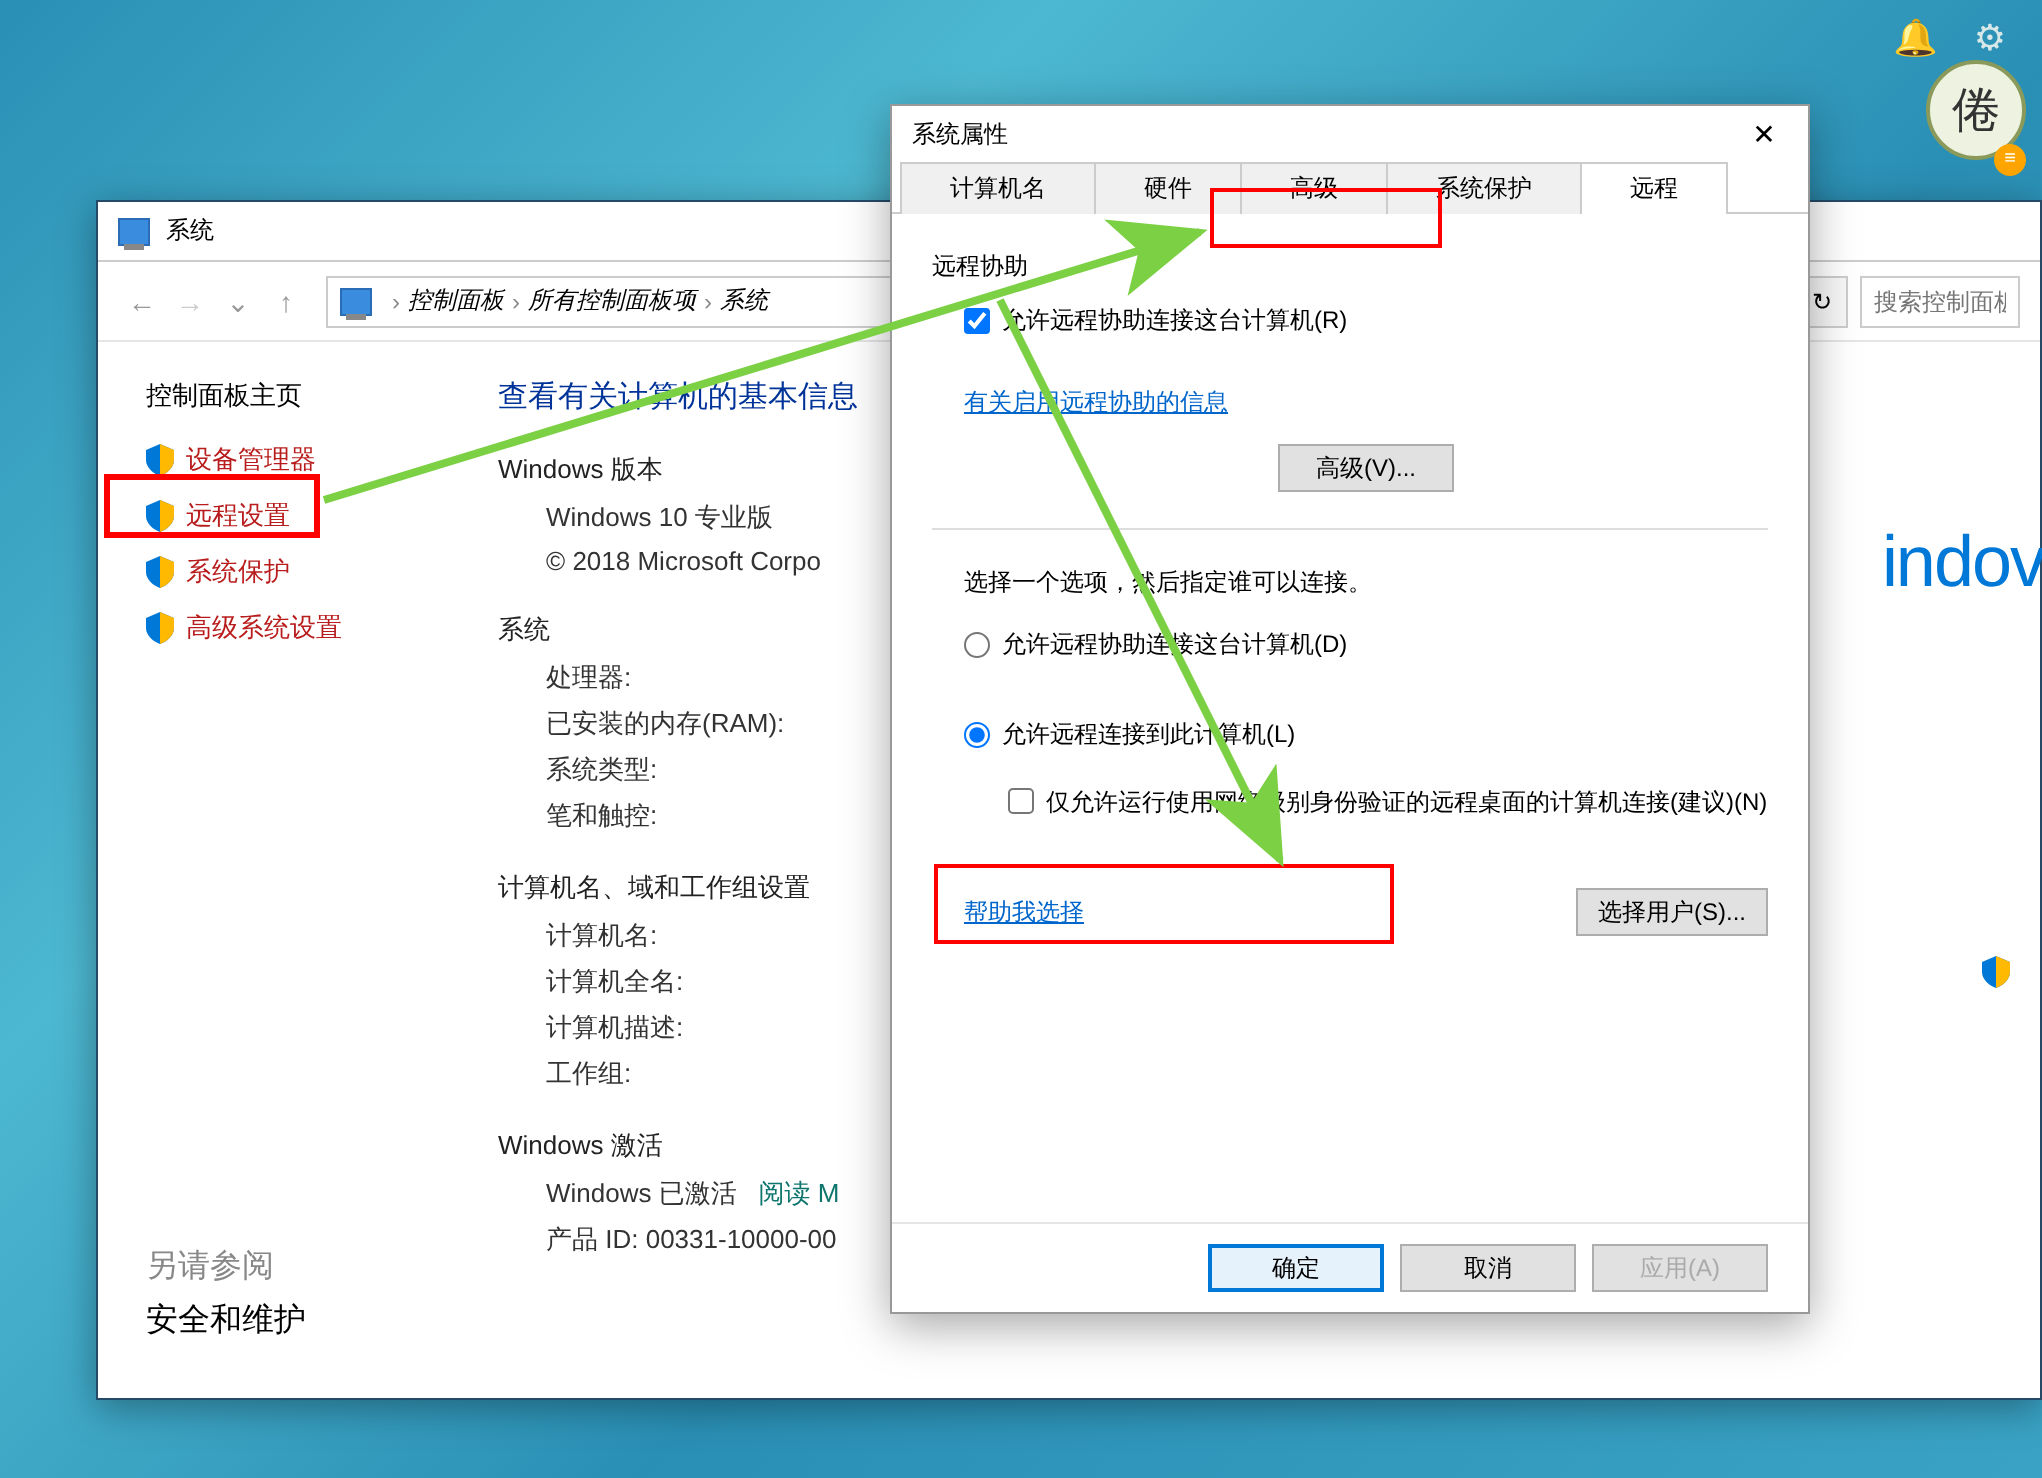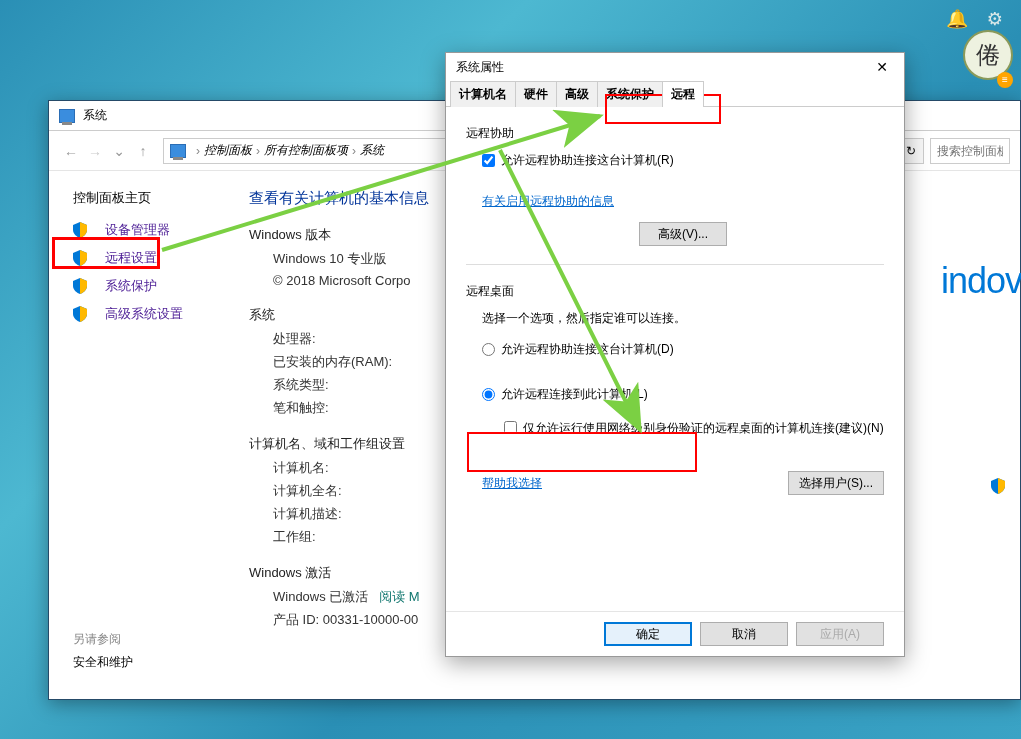--- a/index.html
+++ b/index.html
@@ -17,41 +17,41 @@
 .nav-btn { width: 24px; height: 24px; color: #999; background: none; border: none; cursor: pointer; font-size: 14px; display: flex; align-items: center; justify-content: center; }
 .path-box { flex: 1; display: flex; align-items: center; border: 1px solid #ccc; height: 26px; padding: 0 6px; font-size: 12px; margin: 0 8px; }
 .path-sep { color: #888; margin: 0 4px; }
 .path-seg { cursor: pointer; font-style: italic; }
 .search-box { border: 1px solid #ccc; height: 26px; padding: 0 6px; font-size: 12px; color: #0f766e; background: none; width: 80px; }
 .refresh-btn { width: 26px; height: 26px; border: 1px solid #ccc; background: #f7f7f7; margin-right: 6px; font-size: 12px; cursor: pointer; }
 
 .window-body { display: flex; flex: 1; }
 .sidebar { width: 200px; padding: 18px 0 0 24px; font-size: 13px; }
 .sidebar-heading { color: #000; margin-bottom: 14px; cursor: pointer; }
-.side-link { display: flex; align-items: center; color: #4c1d95; margin: 10px 0; cursor: pointer; gap: 18px; }
+.side-link { display: flex; align-items: center; color: #b91c1c; margin: 10px 0; cursor: pointer; gap: 6px; }
 .shield-icon { width: 14px; height: 16px; position: relative; }
 .shield-icon svg { width: 14px; height: 16px; }
 .side-highlight { position: absolute; border: 3px solid #ff0000; }
-.see-also { position: absolute; bottom: 28px; left: 24px; font-size: 12px; color: #888; }
+.see-also { position: absolute; bottom: 28px; left: 24px; font-size: 16px; color: #888; }
 .see-also a { display: block; color: #000000; margin-top: 6px; cursor: pointer; }
 
 .content { flex: 1; padding: 18px 0 0 0; font-size: 13px; }
 .content h2 { color: #003399; font-size: 15px; font-weight: normal; margin-bottom: 14px; }
 .section-title { margin: 18px 0 6px 0; font-weight: normal; color: #222; font-size: 13px; }
 .row { margin: 5px 0 5px 24px; color: #333; }
 .win-brand { position: absolute; right: -1px; top: 260px; color: #0078d7; font-size: 36px; font-weight: 300; letter-spacing: -1px; }
 .content a { color: #0f766e; cursor: pointer; }
 .shield-right { position: absolute; right: 16px; top: 478px; }
 
 
 .props-dialog { position: absolute; left: 445px; top: 52px; width: 460px; height: 605px; background: #fff; border: 1px solid #999; box-shadow: 0 6px 22px rgba(0,0,0,.35); display: flex; flex-direction: column; }
 .dlg-title { height: 28px; display: flex; align-items: center; justify-content: space-between; padding: 0 10px; font-size: 12px; }
 .dlg-close { width: 24px; height: 20px; background: none; border: none; font-size: 14px; cursor: pointer; }
 .tab-row { display: flex; border-bottom: 1px solid #ccc; font-size: 12px; height: 26px; align-items: flex-end; padding: 0 4px; }
-.tab { padding: 4px 8px; border: 1px solid transparent; border-bottom: none; cursor: pointer; position: relative; top: 1px; background: #f0f0f0; border-color: #ccc; margin-right: -1px; font-weight: bold; }
+.tab { padding: 4px 24px; border: 1px solid transparent; border-bottom: none; cursor: pointer; position: relative; top: 1px; background: #f0f0f0; border-color: #ccc; margin-right: -1px; }
 .tab.active { background: #fff; border-color: #ccc; z-index: 1; }
 .tab-highlight-box { position: absolute; border: 2px solid #ff0000; }
 .tab-panel { flex: 1; padding: 14px 20px; font-size: 12px; }
 .group-title { margin: 4px 0 10px 0; font-size: 12px; }
 .group-box { padding-left: 16px; }
 .checkbox-row, .radio-row { display: flex; align-items: flex-start; gap: 6px; margin: 6px 0; }
 .checkbox-row input, .radio-row input { margin-top: 2px; }
 .link { color: #0066cc; text-decoration: underline; cursor: pointer; }
 .sub-check { margin-left: 22px; }
 .btn-row { display: flex; justify-content: center; margin-top: 12px; }
@@ -192,21 +192,20 @@
         <span>允许远程协助连接这台计算机(R)</span>
       </label>
       <div style="margin-top:24px"><a class="link">有关启用远程协助的信息</a></div>
       <div class="btn-row">
           <button class="std-btn">高级(V)...</button>
         </div>
     </div>
 
     <div class="divider"></div>
 
-    <div class="group-title">远程桌面</div>
     <div class="group-box">
       <div style="margin:8px 0 14px 0">选择一个选项，然后指定谁可以连接。</div>
       <label class="radio-row">
         <input type="radio" name="rd" style="">
         <span>允许远程协助连接这台计算机(D)</span>
       </label>
       <label class="radio-row" style="margin-top:28px">
         <input type="radio" name="rd" checked="" style="">
         <span>允许远程连接到此计算机(L)</span>
       </label>

